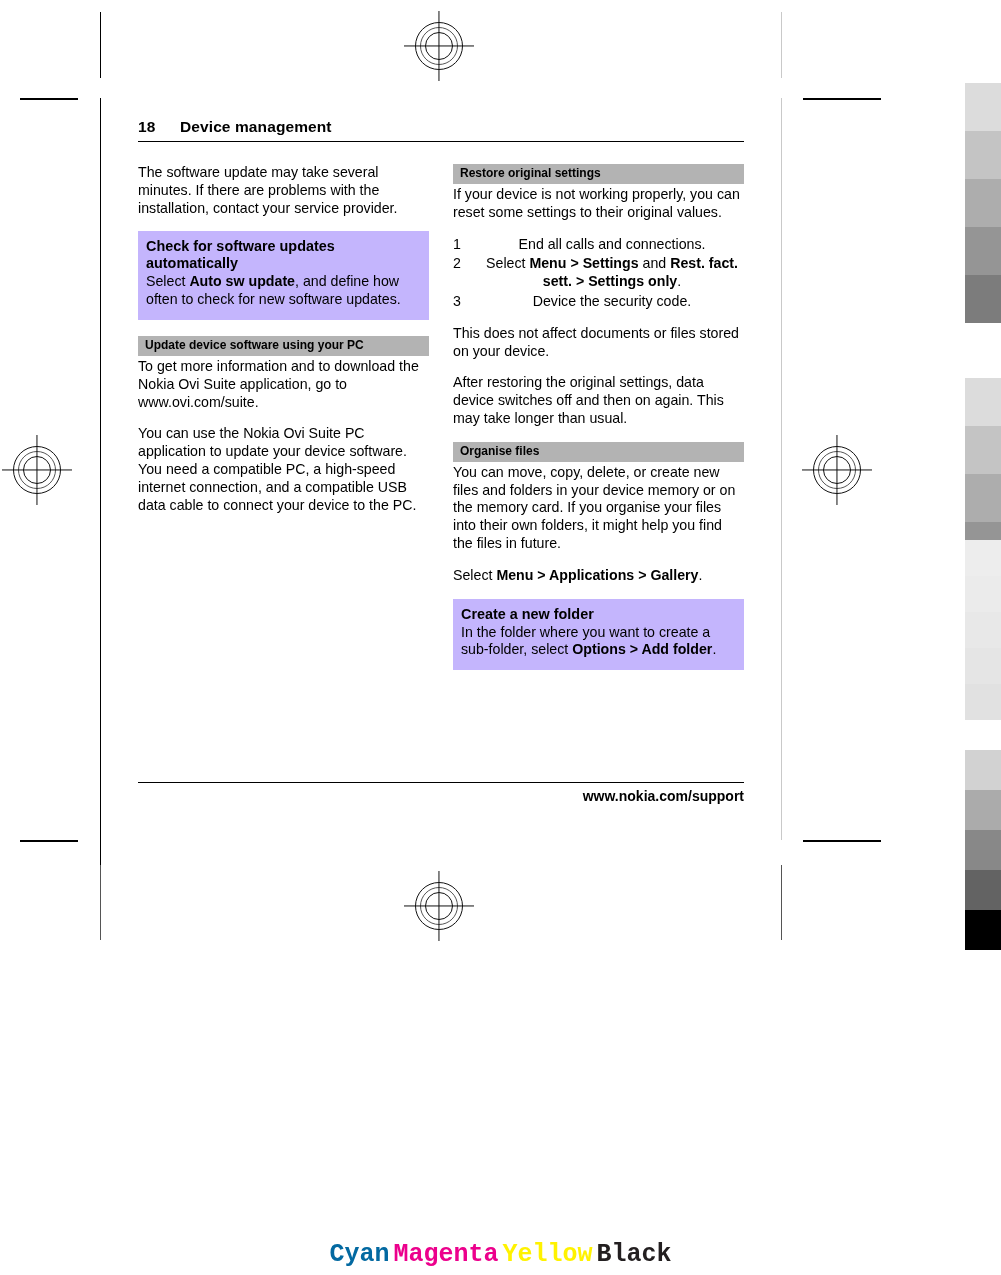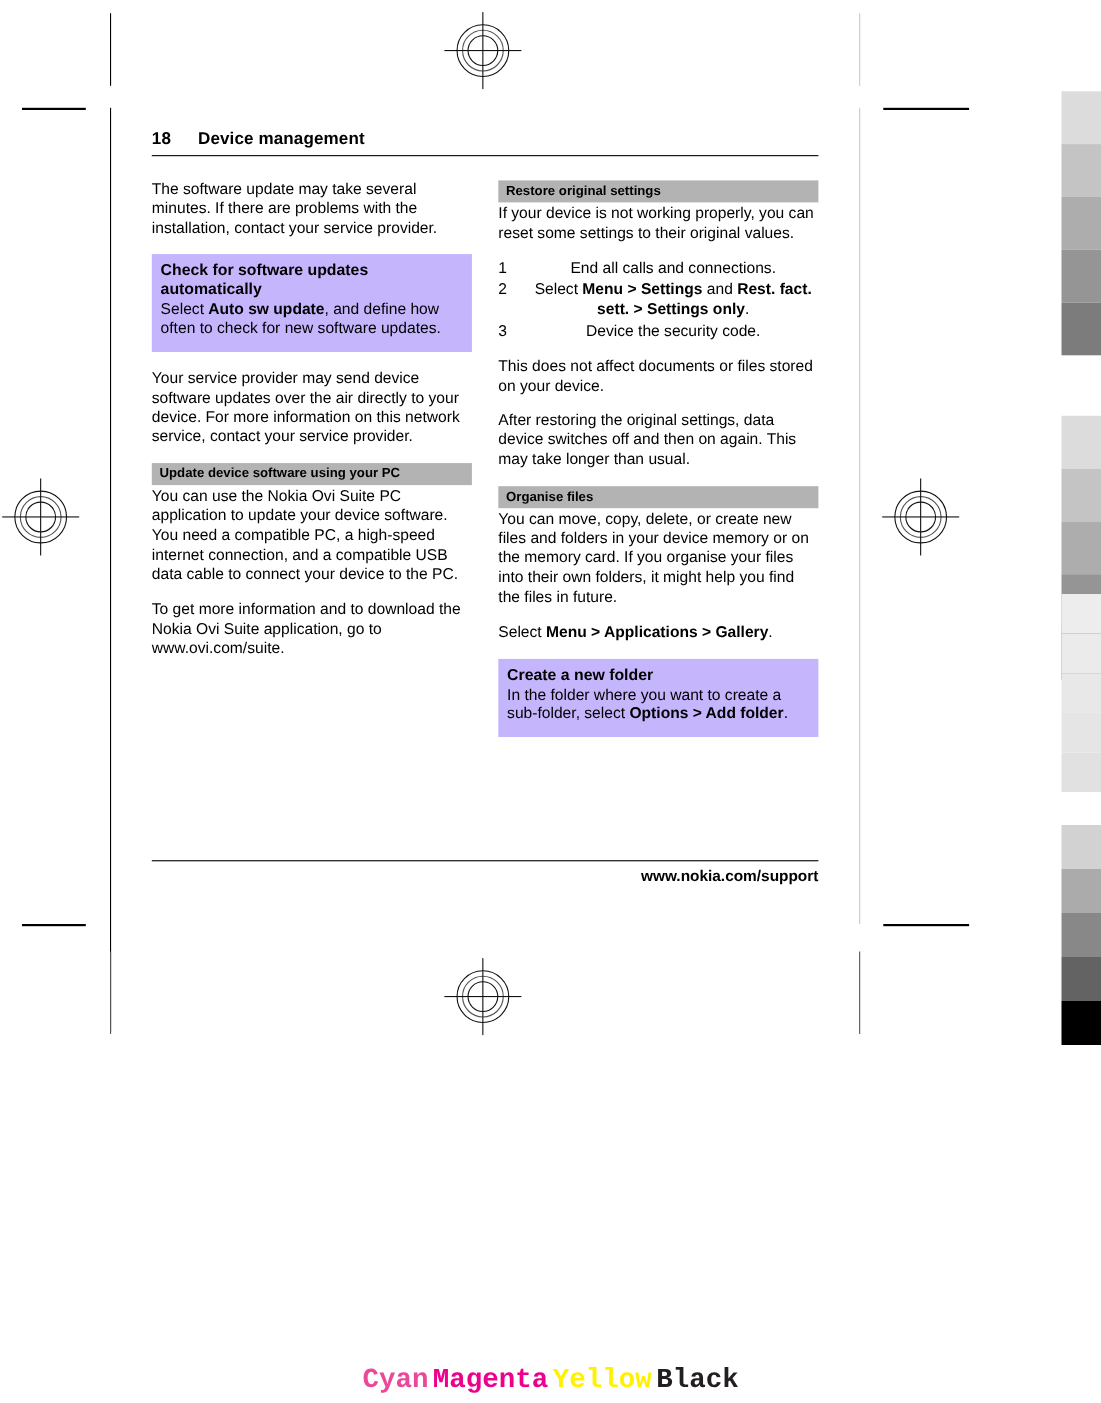--- a/index.html
+++ b/index.html
@@ -273,26 +273,25 @@
 
     <div class="col">
 
       <p class="body">The software update may take several minutes. If there are problems with the installation, contact your service provider.</p>
 
       <div class="box">
         <h3 class="boxhead">Check for software updates automatically</h3>
         <p class="body"><span>Select </span><span class="ui">Auto sw update</span><span>, and define how often to check for new software updates.</span></p>
       </div>
 
-      <p class="body">Your service provider may send device software updates over the air directly to your device. For more information on this network service, contact your service provider.</p>
 
       <div class="headbar-wrap">
         <h3 class="headbar">Update device software using your PC</h3>
+        <p class="body">To get more information and to download the Nokia Ovi Suite application, go to www.ovi.com/suite.</p>
         <p class="body after-bar">You can use the Nokia Ovi Suite PC application to update your device software. You need a compatible PC, a high-speed internet connection, and a compatible USB data cable to connect your device to the PC.</p>
-        <p class="body">To get more information and to download the Nokia Ovi Suite application, go to www.ovi.com/suite.</p>
       </div>
 
     </div>
 
     <div class="col">
 
       <h3 class="headbar">Restore original settings</h3>
       <p class="body after-bar">If your device is not working properly, you can reset some settings to their original values.</p>
 
       <ol class="steps" id="restoreSteps">
@@ -325,13 +324,13 @@
 
     </div>
   </div>
 </div>
 
 <div class="footer">
   <div class="rule"></div>
   <div class="url">www.nokia.com/support</div>
 </div>
 
-<div class="cmyk" id="cmykBar"><span style="color: #ec4899;">Cyan</span><span style="color: rgb(236, 0, 140);">Magenta</span><span style="color: rgb(255, 242, 0);">Yellow</span><span style="color: rgb(35, 31, 32);">Black</span></div>
+<div class="cmyk" id="cmykBar"><span style="color: #0369a1;">Cyan</span><span style="color: rgb(236, 0, 140);">Magenta</span><span style="color: rgb(255, 242, 0);">Yellow</span><span style="color: rgb(35, 31, 32);">Black</span></div>
 
 </body></html>

